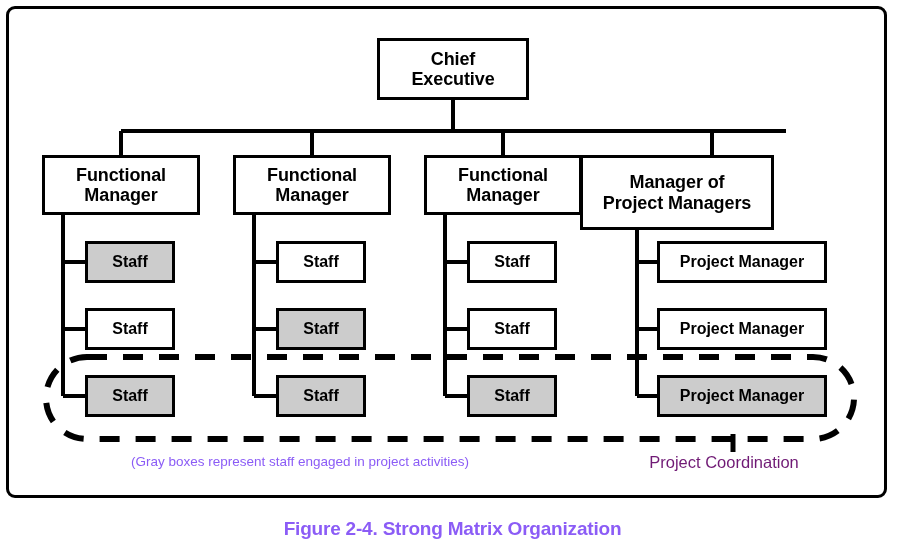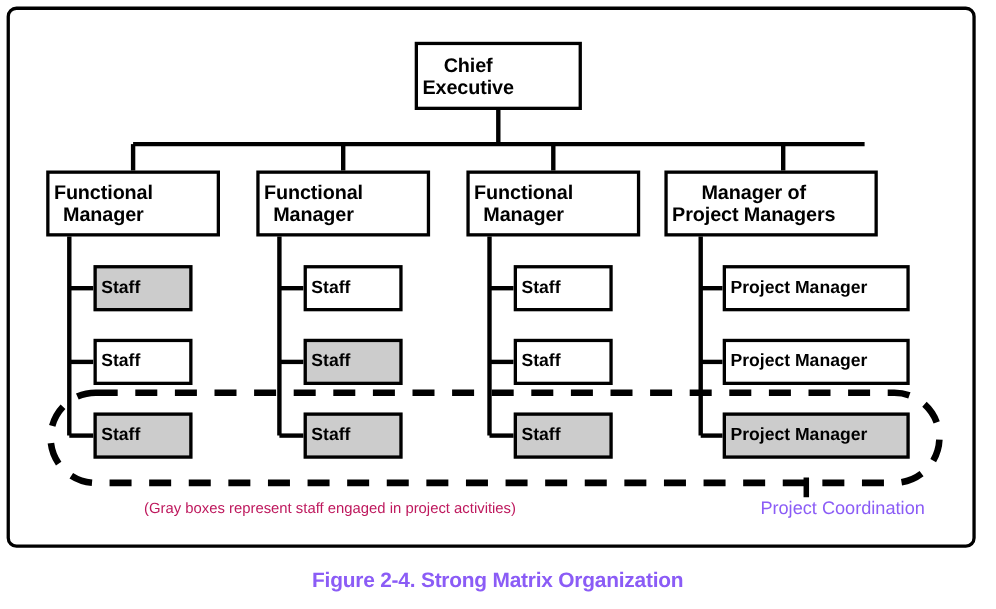--- a/index.html
+++ b/index.html
@@ -36,20 +36,21 @@
     height: 554px;
     pointer-events: none;
   }
   .node {
     position: absolute;
     box-sizing: border-box;
     border: 3px solid #000000;
     background: #ffffff;
     display: flex;
     align-items: center;
+    justify-content: center;
     text-align: center;
     line-height: 1.12;
   }
   .node.gray {
     background: #cccccc;
   }
   .node.bold {
     font-weight: bold;
     font-size: 18px;
     letter-spacing: -0.1px;
@@ -63,30 +64,30 @@
     white-space: pre-line;
     padding: 0 4px;
   }
   .legend-note {
     position: absolute;
     left: 60px;
     top: 454px;
     width: 480px;
     text-align: center;
     font-size: 13.5px;
-    color: #be185d;
+    color: #8b5cf6;
   }
   .coord-label {
     position: absolute;
-    left: 646px;
+    left: 604px;
     top: 453px;
     width: 240px;
     text-align: center;
     font-size: 16.5px;
-    color: #8b5cf6;
+    color: #701a75;
   }
   .figure-caption {
     position: absolute;
     left: 0;
     top: 518px;
     width: 905px;
     text-align: center;
     font-size: 19px;
     font-weight: bold;
     color: #8b5cf6;
@@ -150,21 +151,21 @@
 Manager</span>
   </div>
   <div class="node bold" style="left:233px; top:155px; width:158px; height:60px;">
     <span class="txt">Functional
 Manager</span>
   </div>
   <div class="node bold" style="left:424px; top:155px; width:158px; height:60px;">
     <span class="txt">Functional
 Manager</span>
   </div>
-  <div class="node bold" style="left:604px; top:155px; width:194px; height:60px;">
+  <div class="node bold" style="left:580px; top:155px; width:194px; height:75px;">
     <span class="txt">Manager of
 Project Managers</span>
   </div>
 
   <div class="node plain gray" style="left:85px; top:241px; width:90px; height:42px;">
     <span class="txt">Staff</span>
   </div>
   <div class="node plain" style="left:85px; top:308px; width:90px; height:42px;">
     <span class="txt">Staff</span>
   </div>

